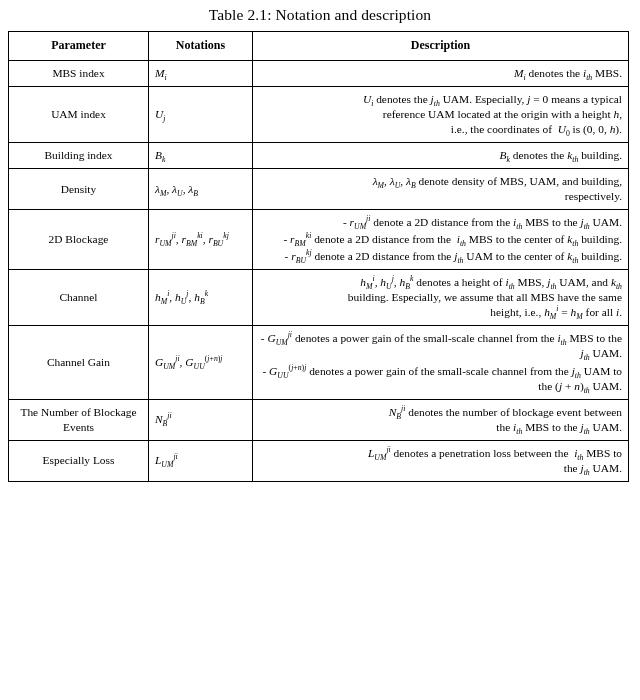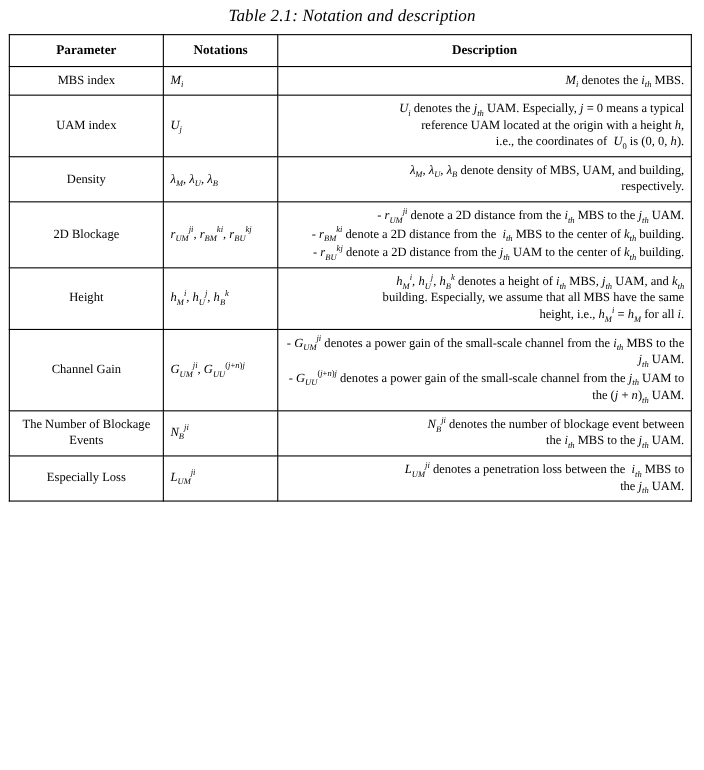--- a/index.html
+++ b/index.html
@@ -20,21 +20,20 @@
     position: relative;
     box-sizing: border-box;
   }
   .caption {
     text-align: center;
     font-size: 15.5px;
     font-family: "Liberation Serif", serif;
     padding-top: 6px;
     padding-bottom: 7px;
     letter-spacing: 0.1px;
-    font-style: italic;
   }
   table.notation {
     border-collapse: collapse;
     width: 556px;
     margin: 0 8px;
     table-layout: fixed;
   }
   table.notation th, table.notation td {
     border: 1px solid #000000;
     padding: 5px 6px;
@@ -98,38 +97,43 @@
         <tr>
           <td class="param">UAM index</td>
           <td class="nota"><i>U</i><sub><i>j</i></sub></td>
           <td class="desc">
             <span class="line"><i>U</i><sub><i>i</i></sub> denotes the <i>j<sub>th</sub></i> UAM. Especially, <i>j</i> = 0 means a typical</span>
             <span class="line">reference UAM located at the origin with a height <i>h</i>,</span>
             <span class="line">i.e., the coordinates of &nbsp;<i>U</i><sub>0</sub> is (0, 0, <i>h</i>).</span>
           </td>
         </tr>
         <tr>
+          <td class="param">Building index</td>
+          <td class="nota"><i>B</i><sub><i>k</i></sub></td>
+          <td class="desc"><i>B</i><sub><i>k</i></sub> denotes the <i>k<sub>th</sub></i> building.</td>
+        </tr>
+        <tr>
           <td class="param">Density</td>
           <td class="nota"><i>λ</i><sub><i>M</i></sub>, <i>λ</i><sub><i>U</i></sub>, <i>λ</i><sub><i>B</i></sub></td>
           <td class="desc">
             <span class="line"><i>λ</i><sub><i>M</i></sub>, <i>λ</i><sub><i>U</i></sub>, <i>λ</i><sub><i>B</i></sub> denote density of MBS, UAM, and building,</span>
             <span class="line">respectively.</span>
           </td>
         </tr>
         <tr>
           <td class="param">2D Blockage</td>
           <td class="nota"><i>r</i><sub><i>UM</i></sub><sup><i>ji</i></sup>, <i>r</i><sub><i>BM</i></sub><sup><i>ki</i></sup>, <i>r</i><sub><i>BU</i></sub><sup><i>kj</i></sup></td>
           <td class="desc">
             <span class="dash-item">- <i>r</i><sub><i>UM</i></sub><sup><i>ji</i></sup> denote a 2D distance from the <i>i<sub>th</sub></i> MBS to the <i>j<sub>th</sub></i> UAM.</span>
             <span class="dash-item">- <i>r</i><sub><i>BM</i></sub><sup><i>ki</i></sup> denote a 2D distance from the &nbsp;<i>i<sub>th</sub></i> MBS to the center of <i>k<sub>th</sub></i> building.</span>
             <span class="dash-item">- <i>r</i><sub><i>BU</i></sub><sup><i>kj</i></sup> denote a 2D distance from the <i>j<sub>th</sub></i> UAM to the center of <i>k<sub>th</sub></i> building.</span>
           </td>
         </tr>
         <tr>
-          <td class="param">Height</td>
+          <td class="param">Channel</td>
           <td class="nota"><i>h</i><sub><i>M</i></sub><sup><i>i</i></sup>, <i>h</i><sub><i>U</i></sub><sup><i>j</i></sup>, <i>h</i><sub><i>B</i></sub><sup><i>k</i></sup></td>
           <td class="desc">
             <span class="line"><i>h</i><sub><i>M</i></sub><sup><i>i</i></sup>, <i>h</i><sub><i>U</i></sub><sup><i>j</i></sup>, <i>h</i><sub><i>B</i></sub><sup><i>k</i></sup> denotes a height of <i>i<sub>th</sub></i> MBS, <i>j<sub>th</sub></i> UAM, and <i>k<sub>th</sub></i></span>
             <span class="line">building. Especially, we assume that all MBS have the same</span>
             <span class="line">height, i.e., <i>h</i><sub><i>M</i></sub><sup><i>i</i></sup> = <i>h<sub>M</sub></i> for all <i>i</i>.</span>
           </td>
         </tr>
         <tr>
           <td class="param">Channel Gain</td>
           <td class="nota"><i>G</i><sub><i>UM</i></sub><sup><i>ji</i></sup>, <i>G</i><sub><i>UU</i></sub><sup>(<i>j</i>+<i>n</i>)<i>j</i></sup></td>

